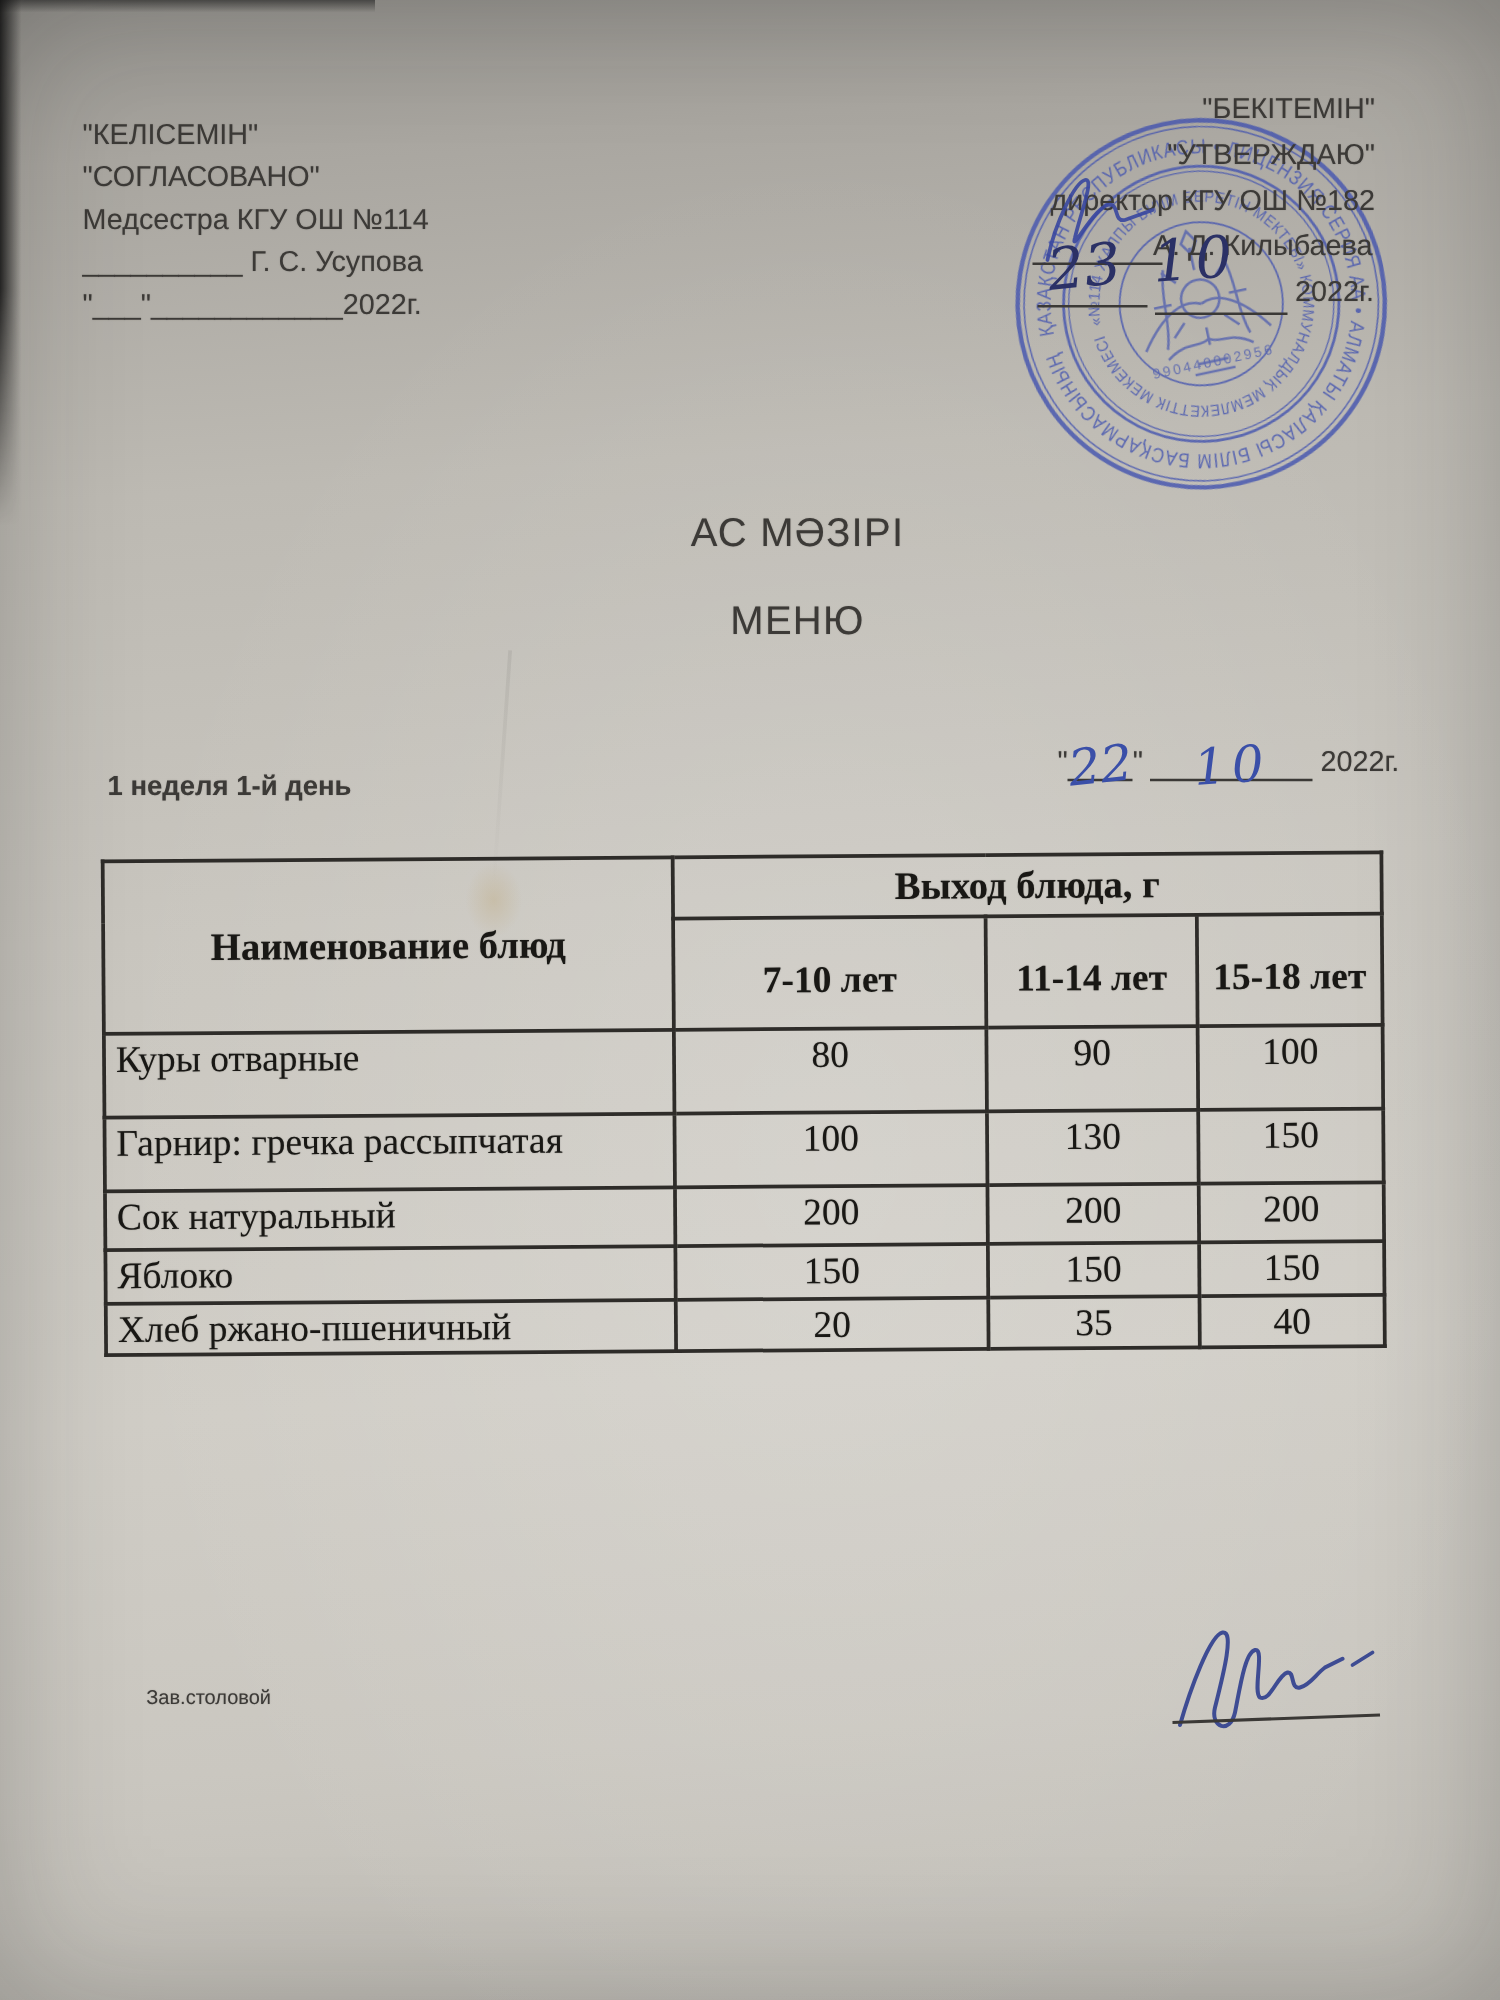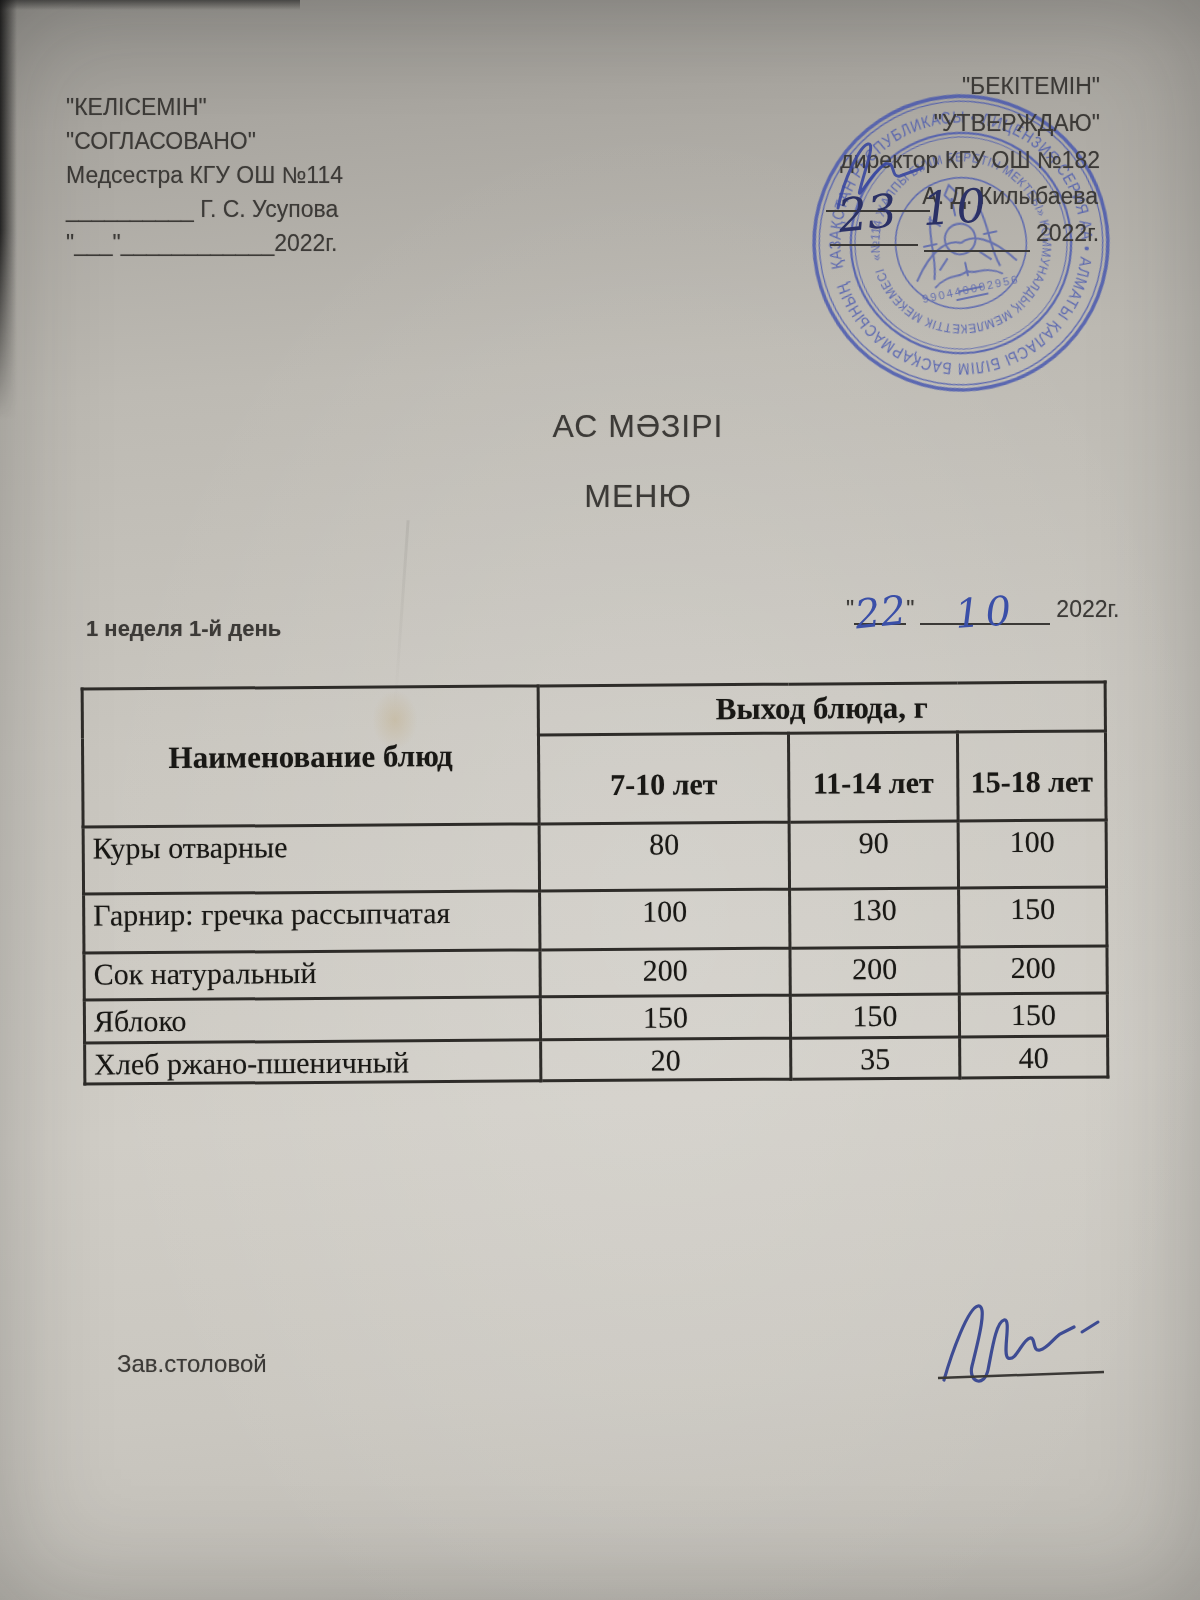--- a/index.html
+++ b/index.html
@@ -40,21 +40,21 @@
     transform:rotate(-0.4deg);font-family:"Liberation Serif",serif;color:#191815;
     text-shadow:0 0 1px rgba(25,24,20,.4);}
   table.menu th,table.menu td{border:3px solid #2e2c29;overflow:hidden;}
   th.name-h{font-size:31px;font-weight:bold;text-align:center;}
   th.group-h{font-size:31px;font-weight:bold;text-align:center;height:44px;}
   tr.h2 th{font-size:30px;font-weight:bold;text-align:center;height:73px;vertical-align:middle;padding-top:12px;border-top-width:2px;}
   td.dish{font-size:30px;text-align:left;padding:3px 6px 0 8px;vertical-align:top;}
   td.val{font-size:30px;text-align:center;padding-top:3px;vertical-align:top;}
   tr.r0 td{height:60px;} tr.r1 td{height:52px;} tr.r2 td{height:40px;} tr.r3 td{height:36px;} tr.r4 td{height:32px;}
 
-  .footer-label{position:absolute;left:117px;top:1350px;font-size:24px;}
+  .footer-label{position:absolute;left:117px;top:1350px;font-size:16px;}
 
   .stamp{position:absolute;left:808px;top:90px;width:306px;height:306px;opacity:.82;filter:blur(.5px);transform:rotate(-12deg);}
   .sig{position:absolute;}
 </style>
 </head>
 <body>
 
 <div class="page">
   <div class="sheen"></div>
   <div class="crease1"></div>

